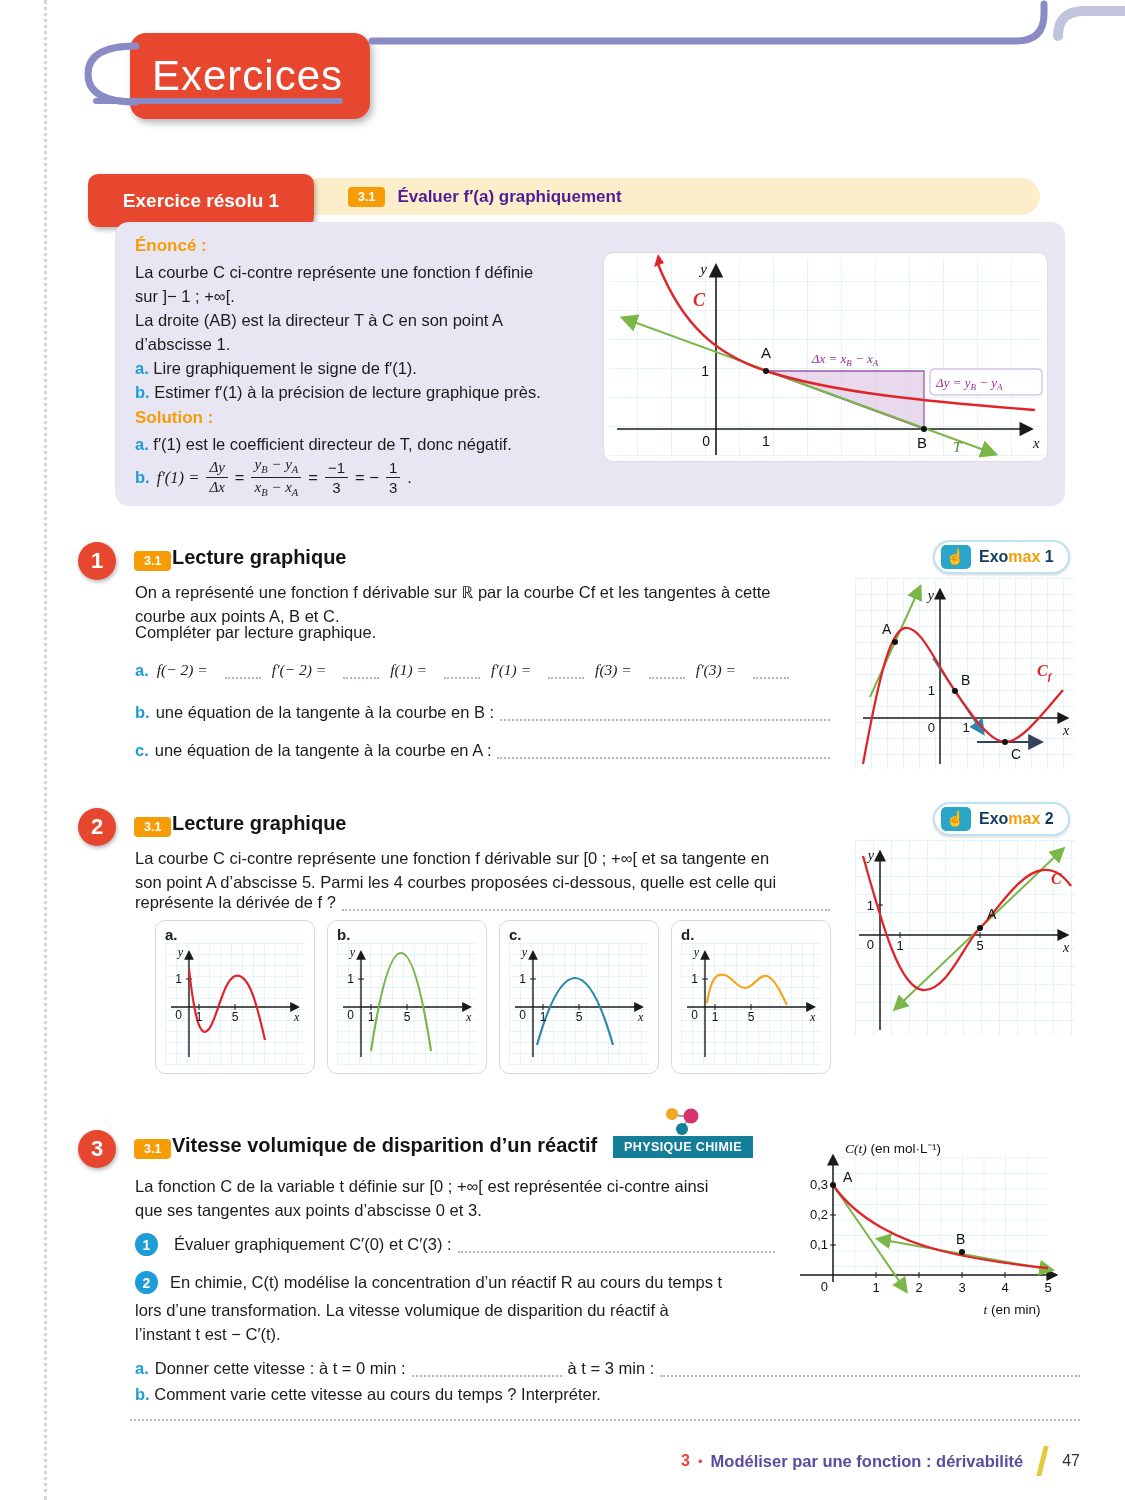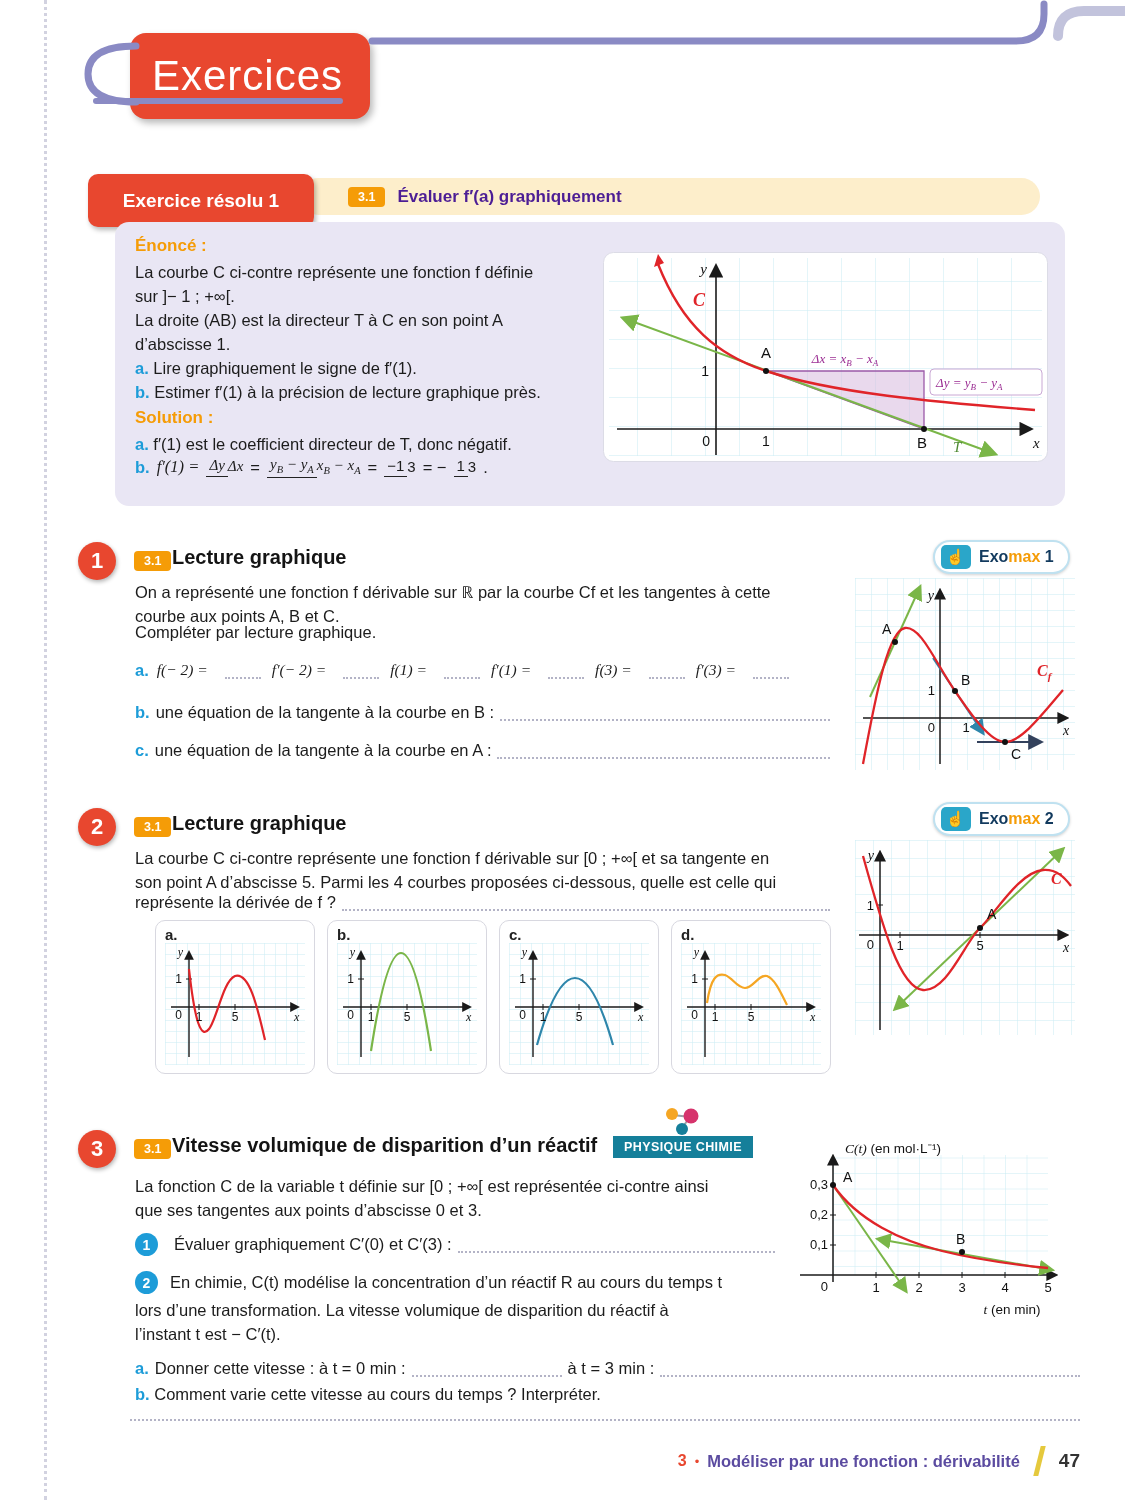--- a/index.html
+++ b/index.html
@@ -13,21 +13,21 @@
   .cream-band{background:#fdeecb;border-radius:19px;display:flex;align-items:center;gap:12px;padding-left:48px}
   .band-title{font-weight:bold;font-size:17px;color:#4c1d95}
   .resolved-pill{width:226px;height:53px;background:#e8472f;border-radius:10px;display:flex;align-items:center;justify-content:center;color:#fff;font-weight:bold;font-size:19px;box-shadow:2px 3px 5px rgba(0,0,0,.28)}
   .badge{display:inline-block;background:#f59c07;color:#fff;font-weight:bold;font-size:12.5px;padding:2px 10px;border-radius:4px;line-height:16px}
   .purple-box{background:#e9e6f4;border-radius:14px}
   .orange-h{color:#f59c07;font-weight:bold;font-size:17px}
   .txt{font-size:16.5px;line-height:24px;color:#1c1c1c;white-space:nowrap}
   .blue{color:#1d9cd8;font-weight:bold}
   .it{font-style:italic;font-family:"Liberation Serif",serif}
   .formula{display:flex;align-items:center;gap:7px;font-size:16.5px}
-  .frac{display:inline-flex;align-items:flex-start;font-size:15px;line-height:1.15}
+  .frac{display:inline-flex;flex-direction:column;align-items:center;font-size:15px;line-height:1.15}
   .frac .num{border-bottom:1.4px solid #222;padding:0 3px 1px}
   .frac .den{padding-top:1px}
   sub{font-size:10.5px}
   .num-circle{width:38px;height:38px;border-radius:50%;background:#e8472f;color:#fff;font-weight:bold;font-size:22px;display:flex;align-items:center;justify-content:center;box-shadow:1px 2px 4px rgba(0,0,0,.3)}
   .ex-title{font-size:20px;font-weight:bold;color:#141414;margin:0;white-space:nowrap}
   .exomax{display:flex;align-items:center;gap:8px;background:#fff;border:2px solid #bfe1f0;border-radius:18px;padding:3px 14px 3px 6px;box-shadow:0 1px 3px rgba(0,0,0,.18)}
   .exomax-icon{width:30px;height:24px;background:#2aa6c9;border-radius:5px;color:#fff;display:flex;align-items:center;justify-content:center;font-size:15px}
   .exomax-text{font-size:16px;font-weight:bold;color:#123a5e;white-space:nowrap}
   .exomax-text .max{color:#f59c07}
   .dots{display:inline-block;border-bottom:2px dotted #b3b3c6;height:15px;margin-bottom:3px}
@@ -39,21 +39,21 @@
   .card{width:160px;height:154px;background:#fff;border:1.5px solid #d8d8e0;border-radius:10px;padding:5px 9px}
   .card-label{font-weight:bold;font-size:15px;color:#222}
   .qnum{width:23px;height:23px;border-radius:50%;background:#1d9cd8;color:#fff;font-weight:bold;font-size:14px;display:inline-flex;align-items:center;justify-content:center;flex:0 0 23px}
   .pc-wrap{display:flex;flex-direction:column;align-items:center}
   .pc-badge{background:#157f9a;color:#fff;font-weight:bold;font-size:12.5px;padding:4px 11px;letter-spacing:.4px;white-space:nowrap}
   .footer{display:flex;align-items:center;justify-content:flex-end;gap:8px}
   .f-chap{color:#e8472f;font-weight:bold;font-size:16px}
   .f-sep{color:#e8472f;font-size:13px}
   .f-title{color:#5b4ba0;font-weight:bold;font-size:16.5px;white-space:nowrap}
   .f-bar{width:5px;height:30px;background:#e5c93d;transform:skewX(-14deg);margin:0 9px}
-  .f-page{color:#333;font-weight:bold;font-size:19px}
+  .f-page{color:#333;font-weight:normal;font-size:16px}
   svg text{font-family:"Liberation Sans",sans-serif}
   svg .sit{font-style:italic;font-family:"Liberation Serif",serif}
 </style>
 </head>
 <body>
 
 <div class="page">
   <div class="binding"></div>
 
   <div class="banner">

